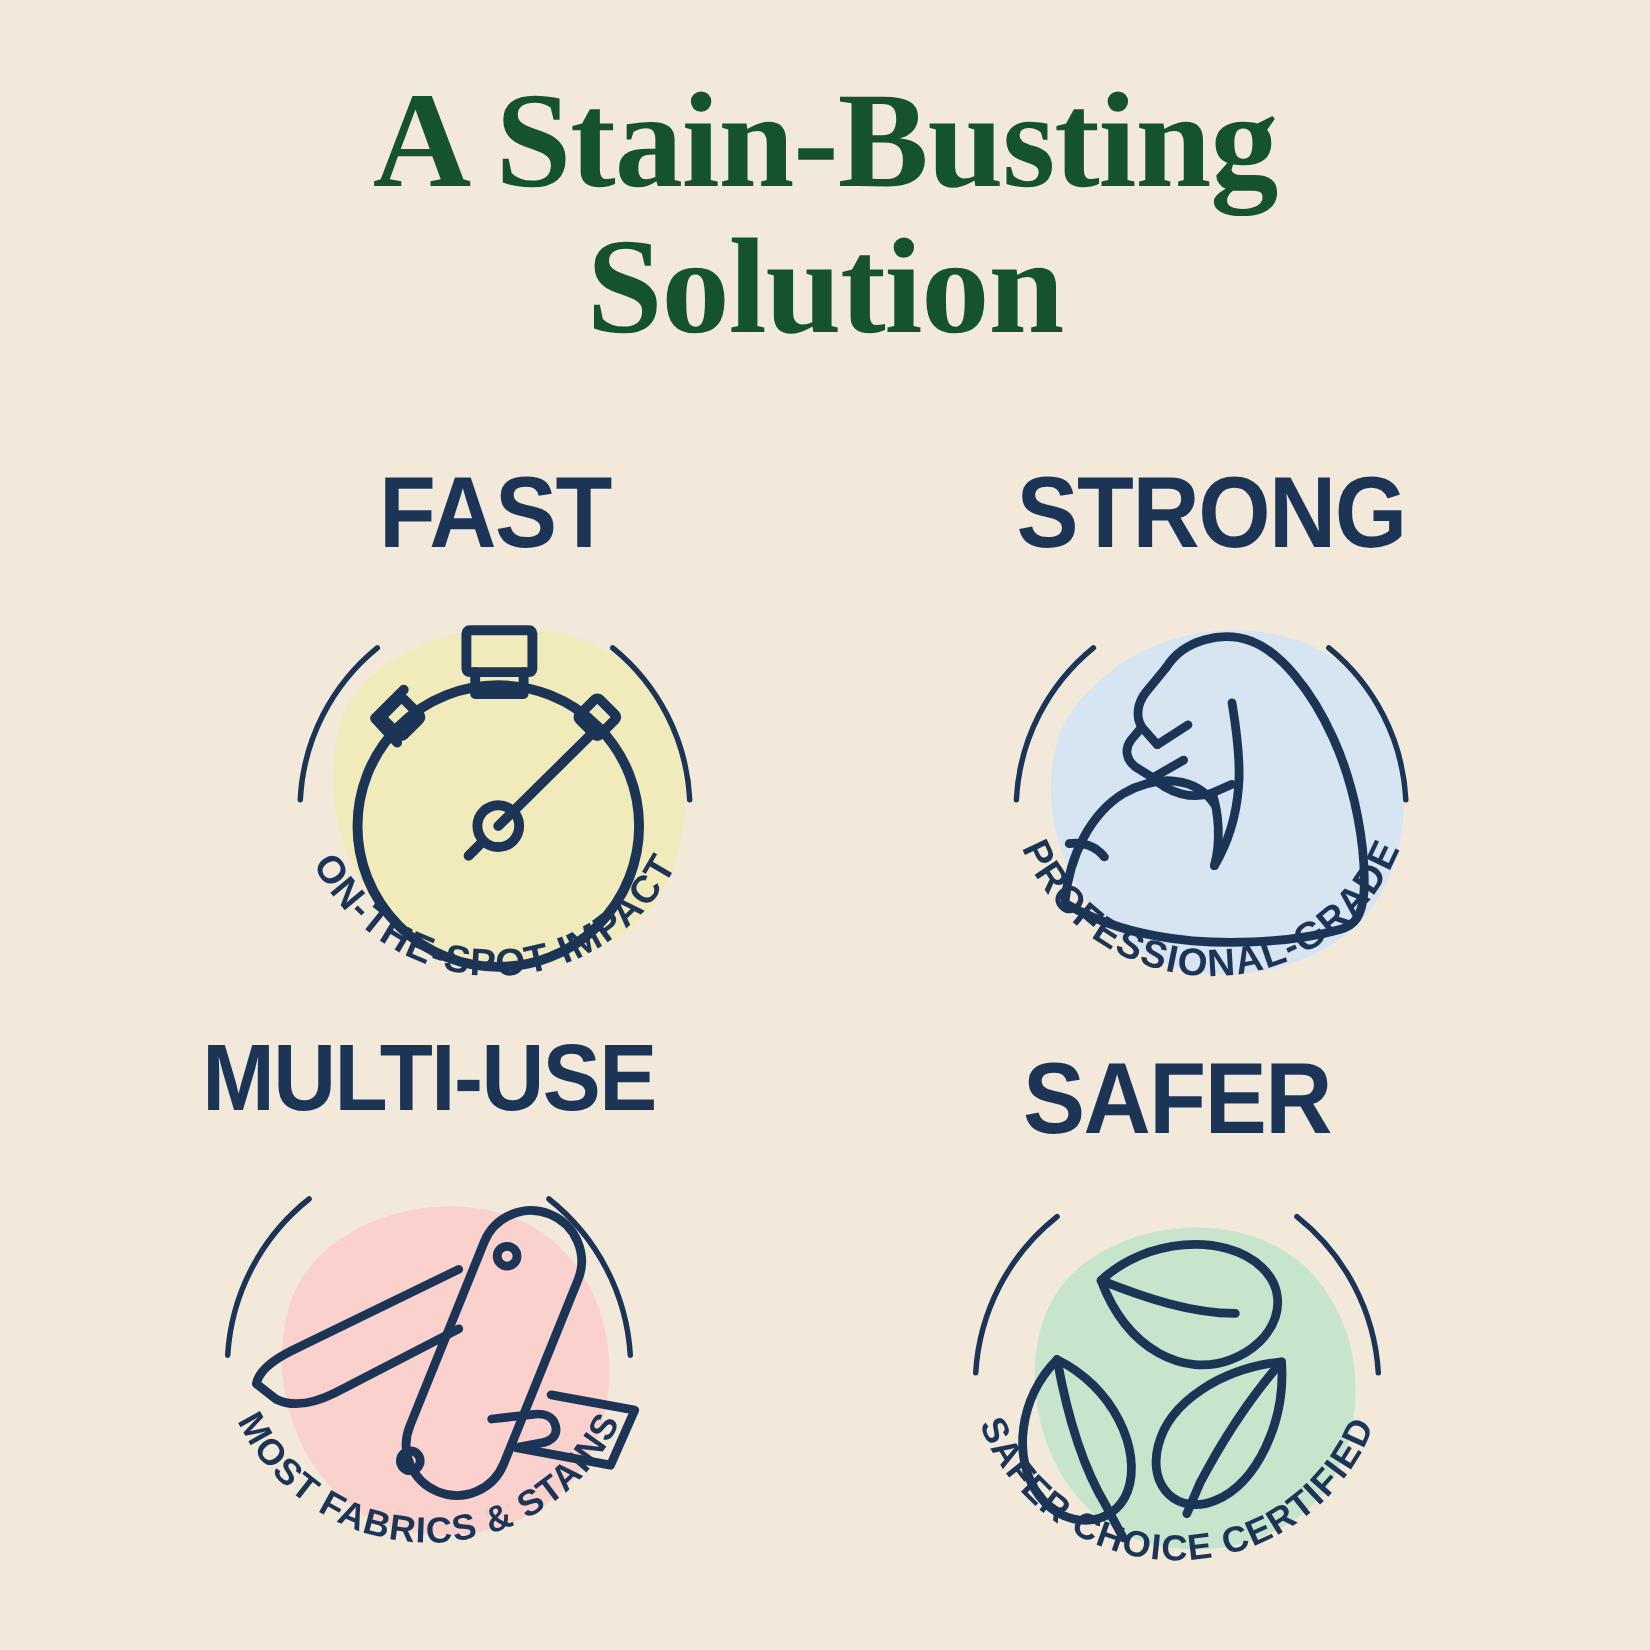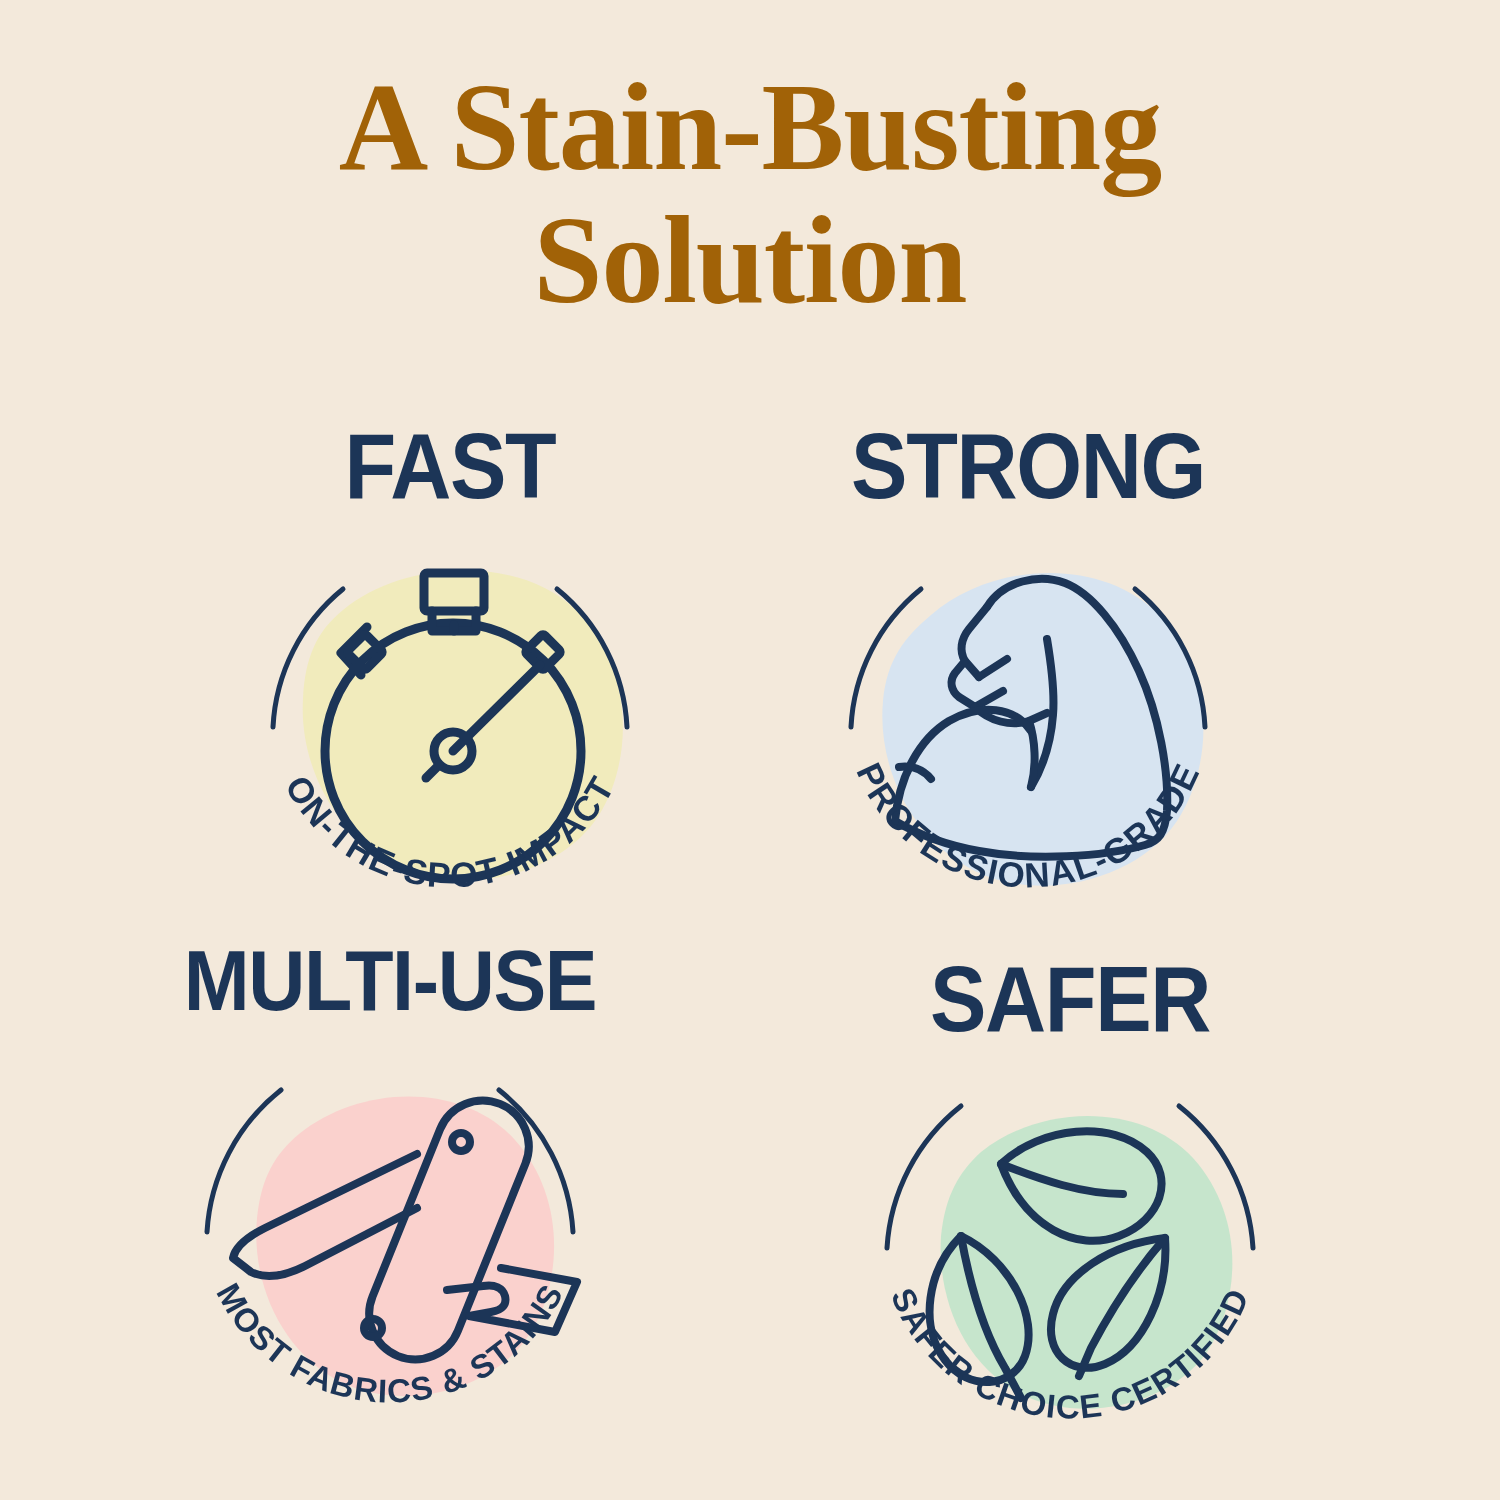--- a/index.html
+++ b/index.html
@@ -21,21 +21,21 @@
     background: #F3E9DB;
   }
 
   
   .title {
     position: absolute;
     top: 62px;
     left: 0;
     width: 1500px;
     text-align: center;
-    color: #a16207;
+    color: #14532d;
     font-family: "Liberation Serif", "DejaVu Serif", serif;
     font-weight: bold;
     font-size: 124px;
     line-height: 1.07;
     letter-spacing: -1px;
     white-space: pre-line;
   }
 
   
   .grid {
@@ -44,21 +44,21 @@
     left: 0;
     width: 1500px;
     height: 1060px;
   }
   .badge {
     position: absolute;
     width: 560px;
     height: 520px;
   }
   .badge.pos-0 { left: 170px;  top: 0px;   }
-  .badge.pos-1 { left: 748px;  top: 0px;   }
+  .badge.pos-1 { left: 821px;  top: 0px;   }
   .badge.pos-2 { left: 110px;  top: 517px; }
   .badge.pos-3 { left: 790px;  top: 533px; }
 
   .badge-title {
     position: absolute;
     top: 0;
     left: 0;
     width: 560px;
     text-align: center;
     color: #1C3557;

